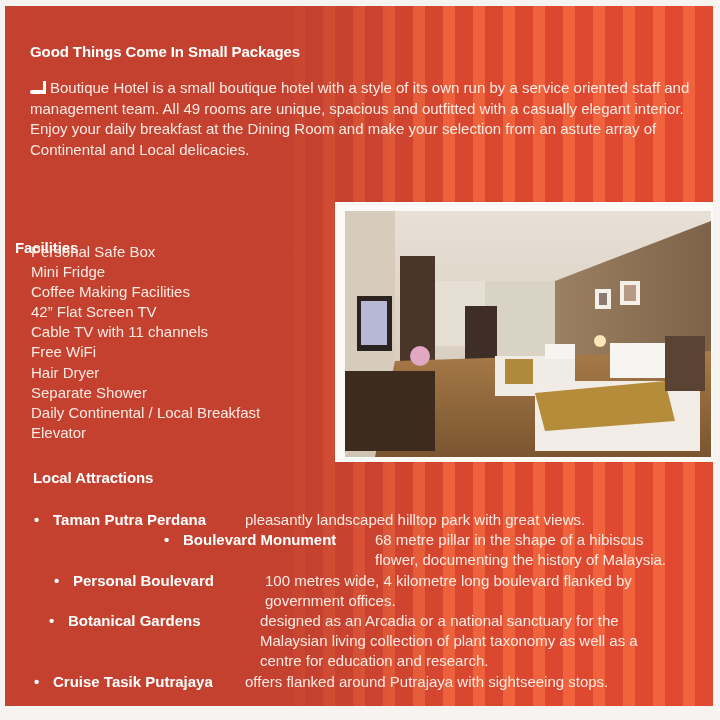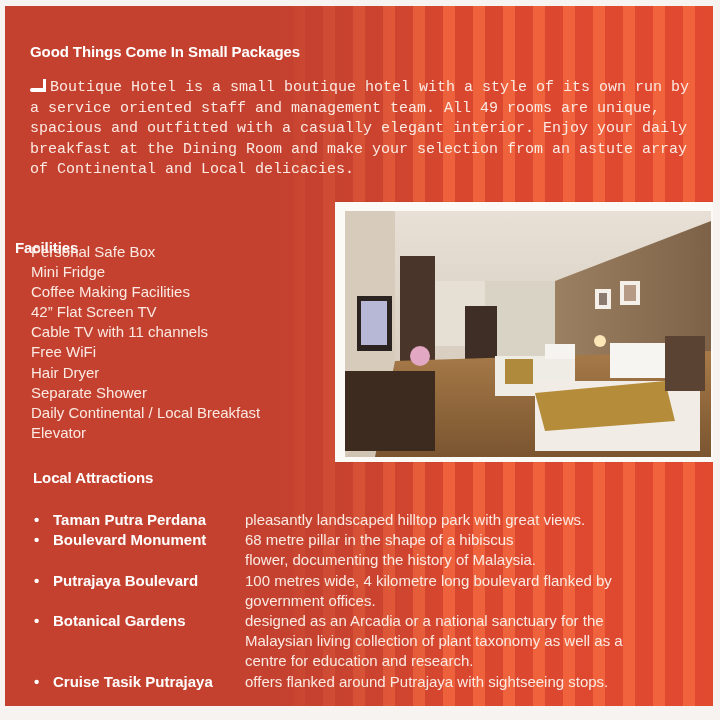--- a/index.html
+++ b/index.html
@@ -18,21 +18,21 @@
   }
   .panel::before {
     content: ""; position: absolute; inset: 0;
     background: linear-gradient(90deg, #c4412f 0%, #c4412f 38%, rgba(196,65,47,0) 62%);
     pointer-events: none;
   }
   .content { position: absolute; inset: 0; color: #fbeee8; }
   .h { position: absolute; font-weight: bold; color: #ffffff; font-size: 15px; letter-spacing: -0.1px; }
   .intro {
     position: absolute; left: 25px; top: 72px; width: 670px;
-    font-size: 15px; line-height: 20.5px; color: #fbe9e2; font-family: Liberation Mono, monospace;
+    font-size: 15px; line-height: 20.5px; color: #fbe9e2;
   }
   .logo-mark {
     display: inline-block; width: 16px; height: 12px; position: relative; margin-right: 4px; top: 1px;
   }
   .logo-mark::before {
     content: ""; position: absolute; left: 0; bottom: 0; width: 16px; height: 4px;
     background: #fff; border-radius: 2px 0 0 2px;
   }
   .logo-mark::after {
     content: ""; position: absolute; right: 0; bottom: 0; width: 3px; height: 13px; background: #fff;
@@ -42,21 +42,21 @@
   .photo-frame {
     position: absolute; left: 330px; top: 196px; width: 378px; height: 260px;
     background: #fbfaf7; box-shadow: 0 0 1px rgba(0,0,0,0.2);
   }
   .photo {
     position: absolute; left: 10px; top: 9px; width: 366px; height: 246px; overflow: hidden;
     background: #8a6a4a;
   }
   .attr-list { position: absolute; left: 28px; top: 504px; margin: 0; padding: 0; list-style: none;
     font-size: 15px; line-height: 20.2px; }
-  .attr-item { display: flex; }
+  .attr-item { display: flex; justify-content: flex-end; }
   .attr-name { width: 212px; font-weight: bold; color: #ffffff; position: relative; padding-left: 20px; box-sizing: border-box; }
   .attr-name::before { content: "•"; position: absolute; left: 1px; top: 0; color: #fff; }
   .attr-desc { width: 430px; color: #fbe9e2; }
 </style>
 </head>
 <body>
 
 <div class="panel">
   <div class="content">
 
@@ -129,21 +129,21 @@
     <ul class="attr-list">
       <li class="attr-item">
         <span class="attr-name">Taman Putra Perdana</span>
         <span class="attr-desc">pleasantly landscaped hilltop park with great views.</span>
       </li>
       <li class="attr-item">
         <span class="attr-name">Boulevard Monument</span>
         <span class="attr-desc" style="width:300px;">68 metre pillar in the shape of a hibiscus flower, documenting the history of Malaysia.</span>
       </li>
       <li class="attr-item">
-        <span class="attr-name">Putrajaya Boulevard</span>
+        <span class="attr-name">Personal Boulevard</span>
         <span class="attr-desc" style="width:410px;">100 metres wide, 4 kilometre long boulevard flanked by government offices.</span>
       </li>
       <li class="attr-item">
         <span class="attr-name">Botanical Gardens</span>
         <span class="attr-desc" style="width:415px;">designed as an Arcadia or a national sanctuary for the Malaysian living collection of plant taxonomy as well as a centre for education and research.</span>
       </li>
       <li class="attr-item">
         <span class="attr-name">Cruise Tasik Putrajaya</span>
         <span class="attr-desc">offers flanked around Putrajaya with sightseeing stops.</span>
       </li>

